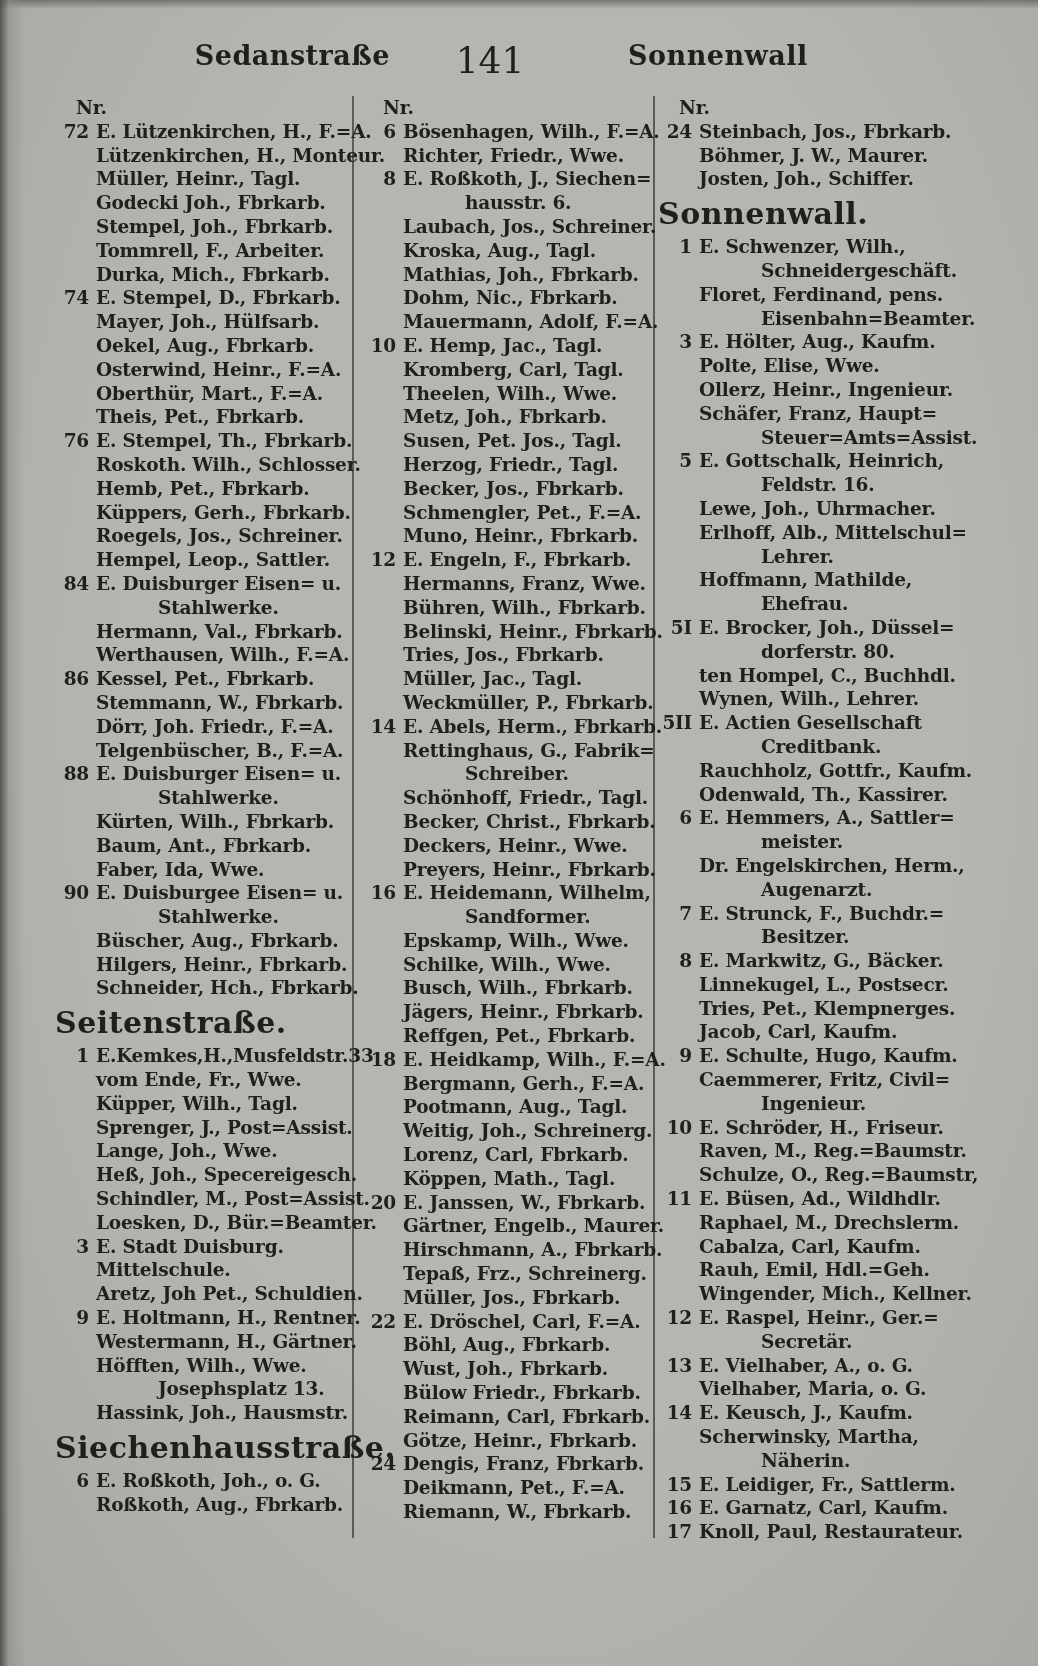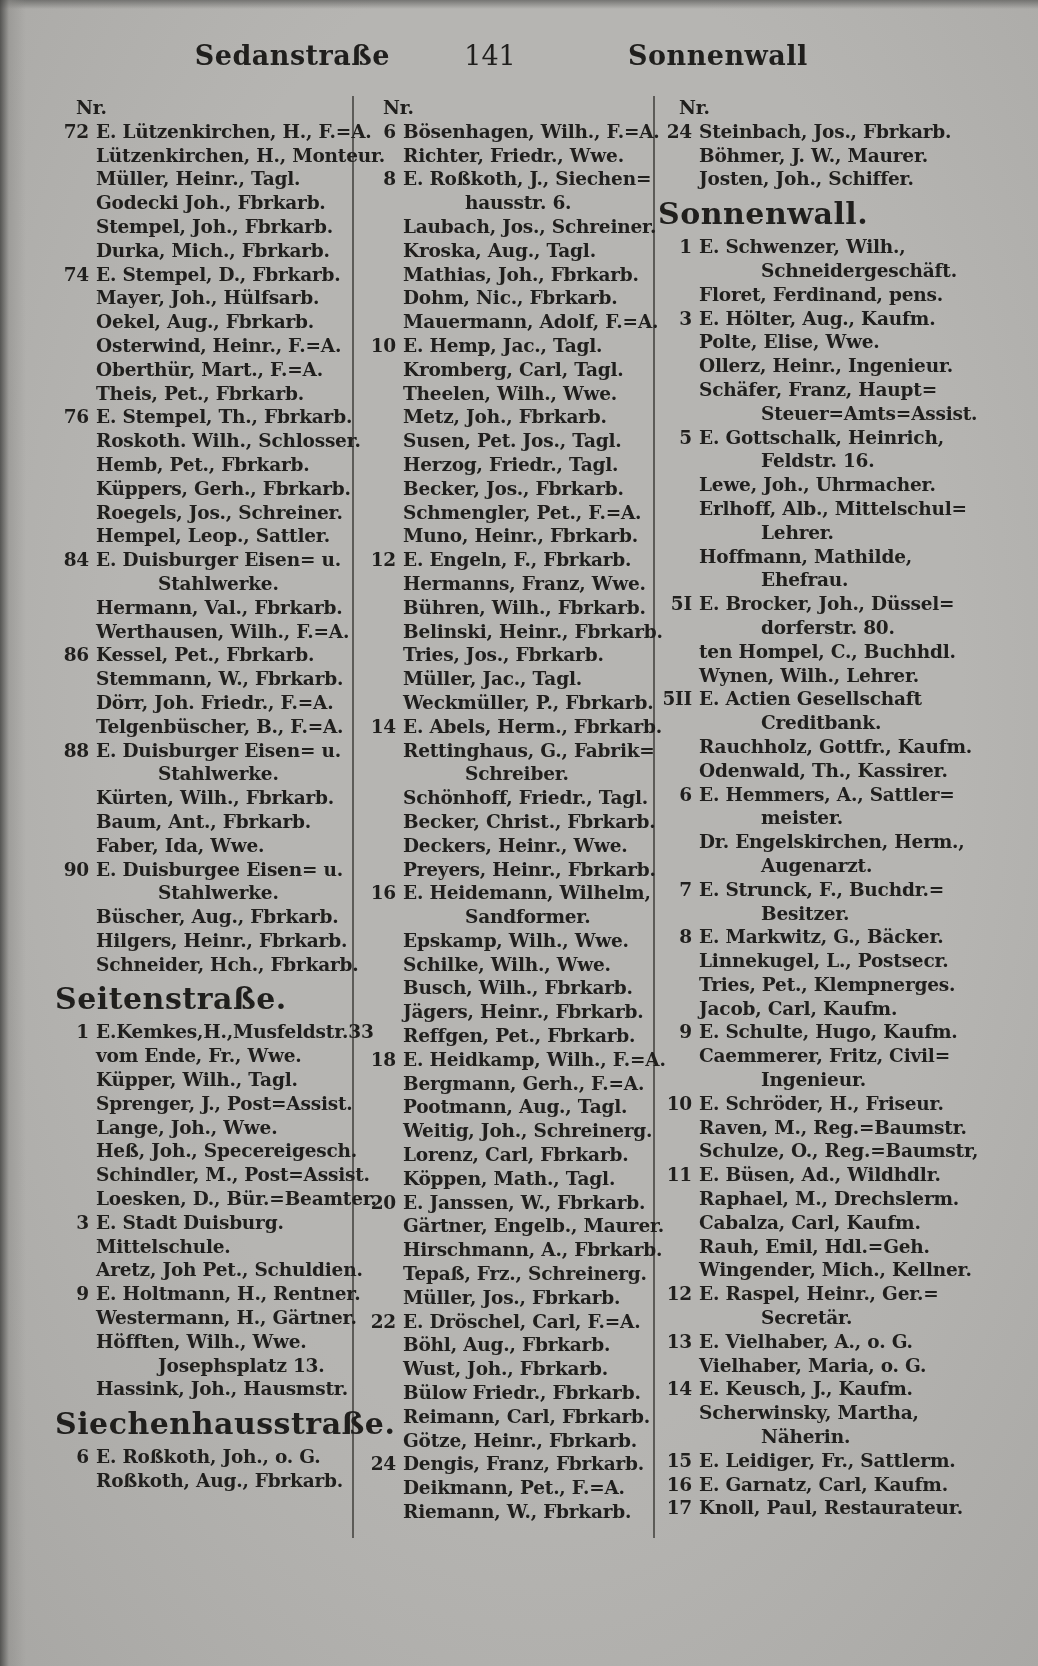--- a/index.html
+++ b/index.html
@@ -23,21 +23,21 @@
   
   .running-header{position:absolute;top:40px;left:0;width:100%;height:40px;}
   .head-street{
     position:absolute;font-weight:700;font-size:27px;letter-spacing:.5px;
     white-space:nowrap;
   }
   .head-left{left:160px;width:230px;text-align:right;}
   .head-right{left:628px;}
   .head-page{
     position:absolute;left:452px;width:76px;text-align:center;
-    font-weight:400;font-size:27px;
+    font-weight:400;font-size:36px;
   }
   
   .col-rule{position:absolute;top:96px;height:1442px;width:2px;background:#4c4b48;opacity:.85;}
   .rule-1{left:352px;}
   .rule-2{left:653px;}
   
   .dir-col{
     position:absolute;top:96px;
     font-size:18.5px;line-height:23.8px;font-weight:700;
     letter-spacing:-0.2px;
@@ -86,20 +86,24 @@
       <div class="line">
         <span class="num"></span>
         <span class="txt">Godecki Joh., Fbrkarb.</span>
       </div>
       <div class="line">
         <span class="num"></span>
         <span class="txt">Stempel, Joh., Fbrkarb.</span>
       </div>
       <div class="line">
         <span class="num"></span>
+        <span class="txt">Tommrell, F., Arbeiter.</span>
+      </div>
+      <div class="line">
+        <span class="num"></span>
         <span class="txt">Durka, Mich., Fbrkarb.</span>
       </div>
       <div class="line">
         <span class="num">74</span>
         <span class="txt">E. Stempel, D., Fbrkarb.</span>
       </div>
       <div class="line">
         <span class="num"></span>
         <span class="txt">Mayer, Joh., Hülfsarb.</span>
       </div>
@@ -548,20 +552,24 @@
         <span class="num">1</span>
         <span class="txt">E. Schwenzer, Wilh.,</span>
       </div>
       <div class="line cont">
         <span class="num"></span>
         <span class="txt">Schneidergeschäft.</span>
       </div>
       <div class="line">
         <span class="num"></span>
         <span class="txt">Floret, Ferdinand, pens.</span>
+      </div>
+      <div class="line cont">
+        <span class="num"></span>
+        <span class="txt">Eisenbahn=Beamter.</span>
       </div>
       <div class="line">
         <span class="num">3</span>
         <span class="txt">E. Hölter, Aug., Kaufm.</span>
       </div>
       <div class="line">
         <span class="num"></span>
         <span class="txt">Polte, Elise, Wwe.</span>
       </div>
       <div class="line">

